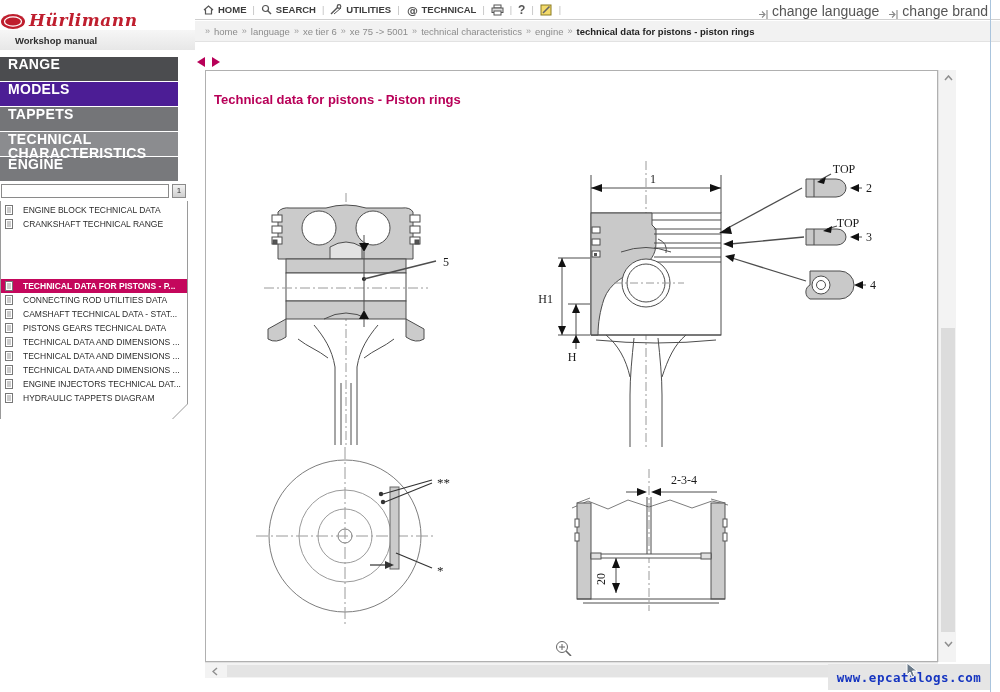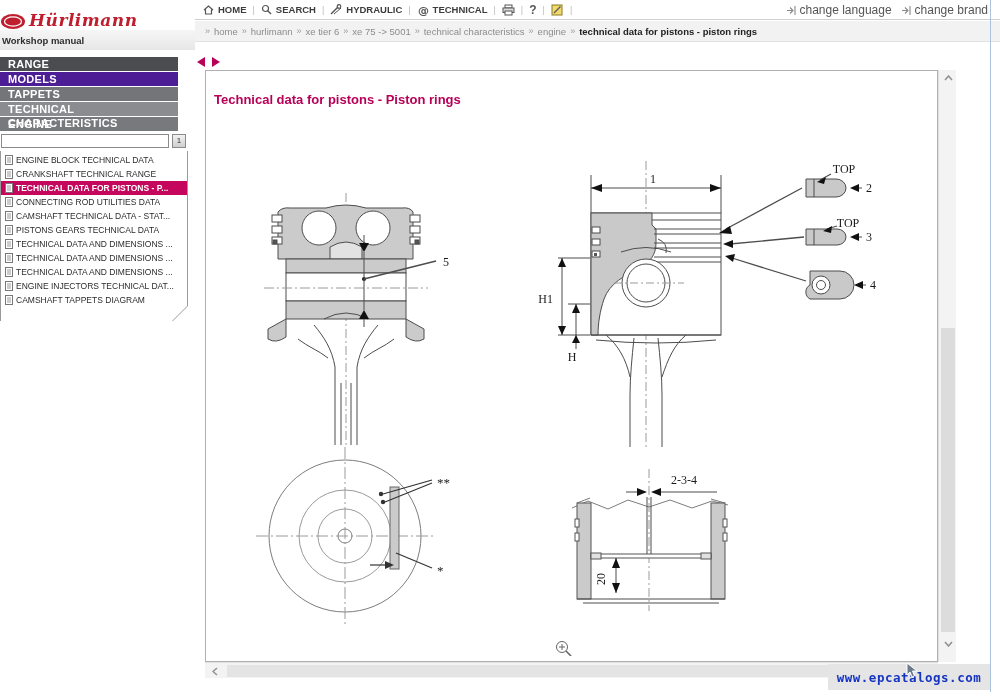--- a/index.html
+++ b/index.html
@@ -6,44 +6,44 @@
   body{
     width:1000px;height:692px;position:relative;overflow:hidden;
     background:#ffffff;font-family:"Liberation Sans",sans-serif;
     -webkit-font-smoothing:antialiased;
   }
   .abs{position:absolute;}
 
   
   #brand{left:0;top:0;width:195px;height:30px;background:#fff;display:flex;align-items:flex-end;box-sizing:border-box;}
   .logo-script{font-family:"DejaVu Serif",serif;font-style:italic;font-weight:bold;font-size:17px;color:#bf1e2e;margin-left:3px;letter-spacing:0.5px;}
-  #workshop-strip{left:0;top:30px;width:195px;height:20px;background:linear-gradient(#f6f6f6,#e7e7e7);display:flex;align-items:center;padding-left:2px;box-sizing:border-box;font-size:9.5px;font-weight:bold;color:#2e2e2e;}
+  #workshop-strip{left:0;top:30px;width:195px;height:20px;background:linear-gradient(#f6f6f6,#e7e7e7);display:flex;align-items:center;padding-left:15px;box-sizing:border-box;font-size:9.5px;font-weight:bold;color:#2e2e2e;}
 
   
   #menubar{left:195px;top:0;width:805px;height:20px;background:#fff;border-bottom:1px solid #cfcfcf;display:flex;align-items:center;gap:6px;padding-left:8px;box-sizing:border-box;}
   .menu-item{display:flex;align-items:center;gap:4px;font-size:9.5px;font-weight:bold;color:#3c3c3c;cursor:default;}
   .menu-div{color:#bbb;font-size:9px;}
   #top-right{position:absolute;right:12px;top:3px;display:flex;align-items:center;gap:10px;}
-  .chg{display:flex;align-items:center;gap:3px;font-size:12px;color:#555;}
+  .chg{display:flex;align-items:flex-end;gap:3px;font-size:14px;color:#555;}
 
   
   #breadcrumbbar{left:195px;top:21px;width:805px;height:21px;background:#f2f2f2;border-bottom:1px solid #e2e2e2;display:flex;align-items:center;gap:4px;padding-left:10px;box-sizing:border-box;font-size:9.5px;color:#8c8c8c;}
   #breadcrumbbar .sep{color:#9a9a9a;font-size:9px;}
   #breadcrumbbar .cur{color:#222;font-weight:bold;}
 
   
   #sidebar{left:0;top:50px;width:190px;}
-  .sb-header{height:14px;line-height:14px;margin:0 12px 1px 0;padding-left:8px;font-size:11px;font-weight:bold;color:#fff;letter-spacing:0.3px;}
+  .sb-header{height:24px;line-height:14px;margin:0 12px 1px 0;padding-left:8px;font-size:14px;font-weight:bold;color:#fff;letter-spacing:0.3px;}
   #sb-filter{display:flex;align-items:center;gap:3px;margin:2px 2px 2px 1px;height:16px;}
   #sb-filter input{width:162px;height:12px;border:1px solid #8a8a8a;font-size:9px;padding:0 2px;}
   #sb-filter button{width:14px;height:14px;font-size:8px;line-height:10px;background:linear-gradient(#f2f2f2,#cfcfcf);border:1px solid #8a8a8a;padding:0;color:#333;}
   #doclist-outer{background:#9a9a9a;width:188px;clip-path:polygon(0 0,100% 0,100% calc(100% - 15px),calc(100% - 15px) 100%,0 100%);}
   #doclist{background:#fff;margin:1px;padding:2px 0 14px 0;clip-path:polygon(0 0,100% 0,100% calc(100% - 15px),calc(100% - 15px) 100%,0 100%);}
-  .doc-row{height:14px;line-height:14px;display:flex;align-items:center;gap:3px;padding-left:4px;font-size:8.5px;color:#2b2b2b;white-space:nowrap;cursor:default;}
-  .doc-row.selected{background:#c4075c;color:#fff;font-weight:bold;}
+  .doc-row{height:14px;line-height:14px;display:flex;align-items:center;gap:10px;padding-left:4px;font-size:8.5px;color:#2b2b2b;white-space:nowrap;cursor:default;}
+  .doc-row.selected{background:#c4075c;color:#fff;font-weight:bold;margin-top:48px;}
   .doc-row svg{flex:0 0 auto;}
 
   
   #nav-arrows{left:197px;top:57px;display:flex;gap:7px;align-items:center;}
   .tri-left{width:0;height:0;border-top:5px solid transparent;border-bottom:5px solid transparent;border-right:8px solid #b80058;}
   .tri-right{width:0;height:0;border-top:5px solid transparent;border-bottom:5px solid transparent;border-left:8px solid #b80058;}
   #content-panel{left:205px;top:70px;width:731px;height:590px;border:1px solid #b0b0b0;background:#fff;}
   #page-title{position:absolute;left:8px;top:21px;font-size:13px;font-weight:bold;color:#b80058;}
   #figure{position:absolute;left:0;top:60px;}
   #figure text{font-family:"Liberation Serif",serif;fill:#1a1a1a;}
@@ -89,21 +89,21 @@
       </svg>
     <span>SEARCH</span>
   </div>
   <span class="menu-div">|</span>
   <div class="menu-item">
     <svg width="12" height="11">
         <line x1="1" y1="10" x2="8" y2="3" stroke="#555" stroke-width="1.4"></line>
         <circle cx="9" cy="2.5" r="1.8" fill="none" stroke="#555" stroke-width="1.2"></circle>
         <line x1="4" y1="10" x2="11" y2="4" stroke="#555" stroke-width="1"></line>
       </svg>
-    <span>HYDRAULIC</span>
+    <span>UTILITIES</span>
   </div>
   <span class="menu-div">|</span>
   <div class="menu-item">
     <svg width="12" height="12">
         <text x="1" y="10" font-size="11" fill="#555" font-family="DejaVu Sans">@</text>
       </svg>
     <span>TECHNICAL</span>
   </div>
   <span class="menu-div">|</span>
   <div class="menu-item">
@@ -141,21 +141,21 @@
         </svg>
       <span>change brand</span>
     </div>
   </div>
 </div>
 
 <div id="breadcrumbbar" class="abs">
   <span class="sep">»</span>
   <span>home</span>
   <span class="sep">»</span>
-  <span>hurlimann</span>
+  <span>language</span>
   <span class="sep">»</span>
   <span>xe tier 6</span>
   <span class="sep">»</span>
   <span>xe 75 -&gt; 5001</span>
   <span class="sep">»</span>
   <span>technical characteristics</span>
   <span class="sep">»</span>
   <span>engine</span>
   <span class="sep">»</span>
   <span class="cur">technical data for pistons - piston rings</span>
@@ -266,21 +266,21 @@
           </svg>
           <span>ENGINE INJECTORS TECHNICAL DAT...</span>
         </div>
       <div class="doc-row">
           <svg width="8" height="10">
             <rect x="0.5" y="0.5" width="7" height="9" fill="#fff" stroke="#777"></rect>
             <line x1="2" y1="3" x2="6" y2="3" stroke="#999"></line>
             <line x1="2" y1="5" x2="6" y2="5" stroke="#999"></line>
             <line x1="2" y1="7" x2="6" y2="7" stroke="#999"></line>
           </svg>
-          <span>CAMSHAFT TAPPETS DIAGRAM</span>
+          <span>HYDRAULIC TAPPETS DIAGRAM</span>
         </div>
     </div>
   </div>
 </div>
 
 <div id="nav-arrows" class="abs">
   <div class="tri-left"></div>
   <div class="tri-right"></div>
 </div>
 

